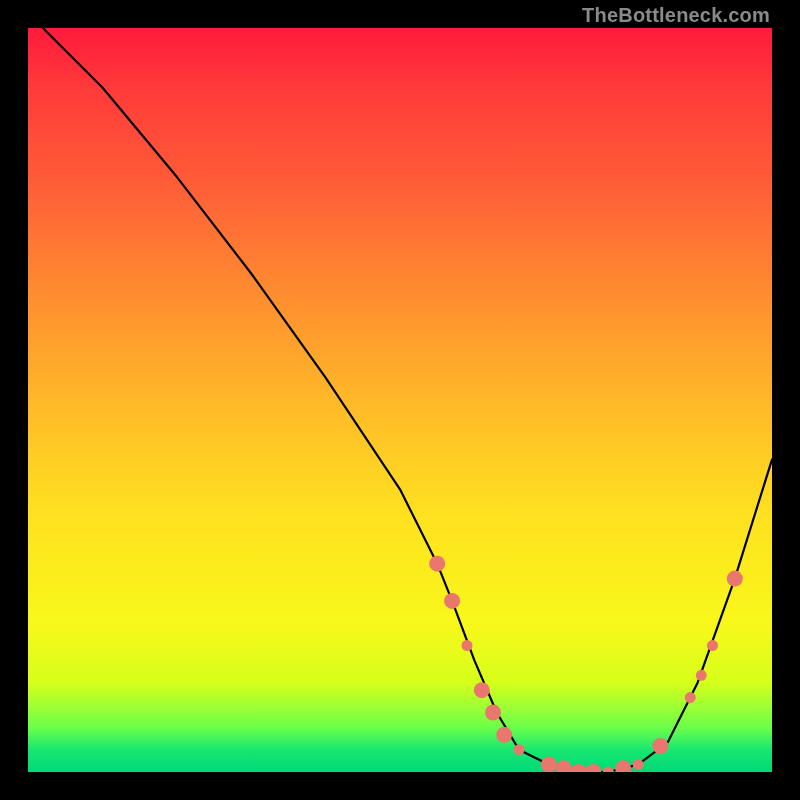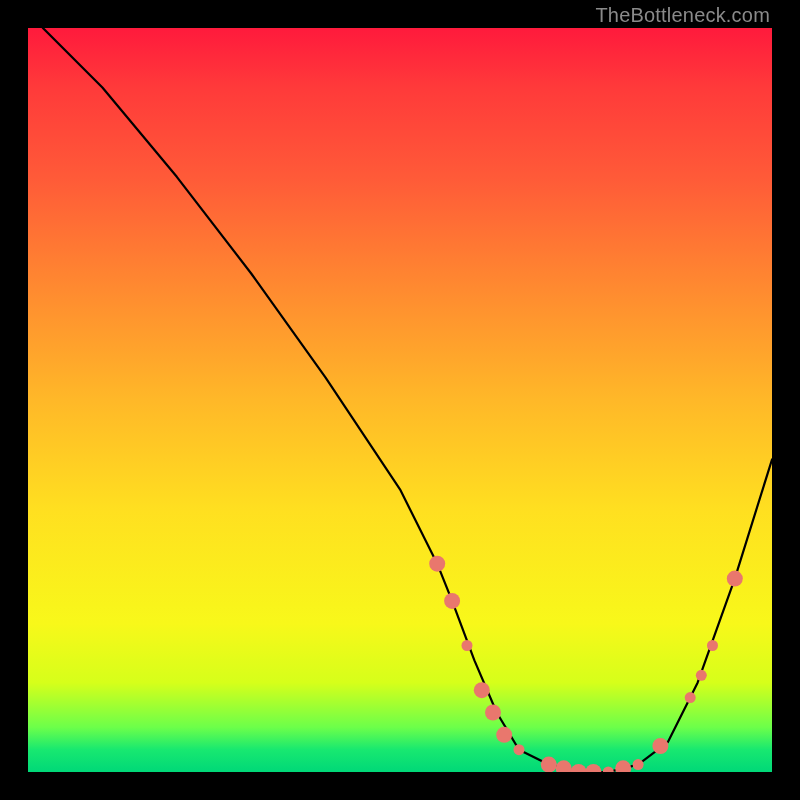--- a/index.html
+++ b/index.html
@@ -36,21 +36,21 @@
       #6cff4a 94%,
       #18e870 97%,
       #00d878 100%);
   }
   .attribution {
     position: absolute;
     top: 4px;
     right: 30px;
     color: #8a8a8a;
     font-size: 20px;
-    font-weight: 400;
+    font-weight: 700;
     letter-spacing: 0.2px;
     text-align: right;
   }
   svg.overlay {
     position: absolute;
     left: 0;
     top: 0;
     width: 744px;
     height: 744px;
   }

